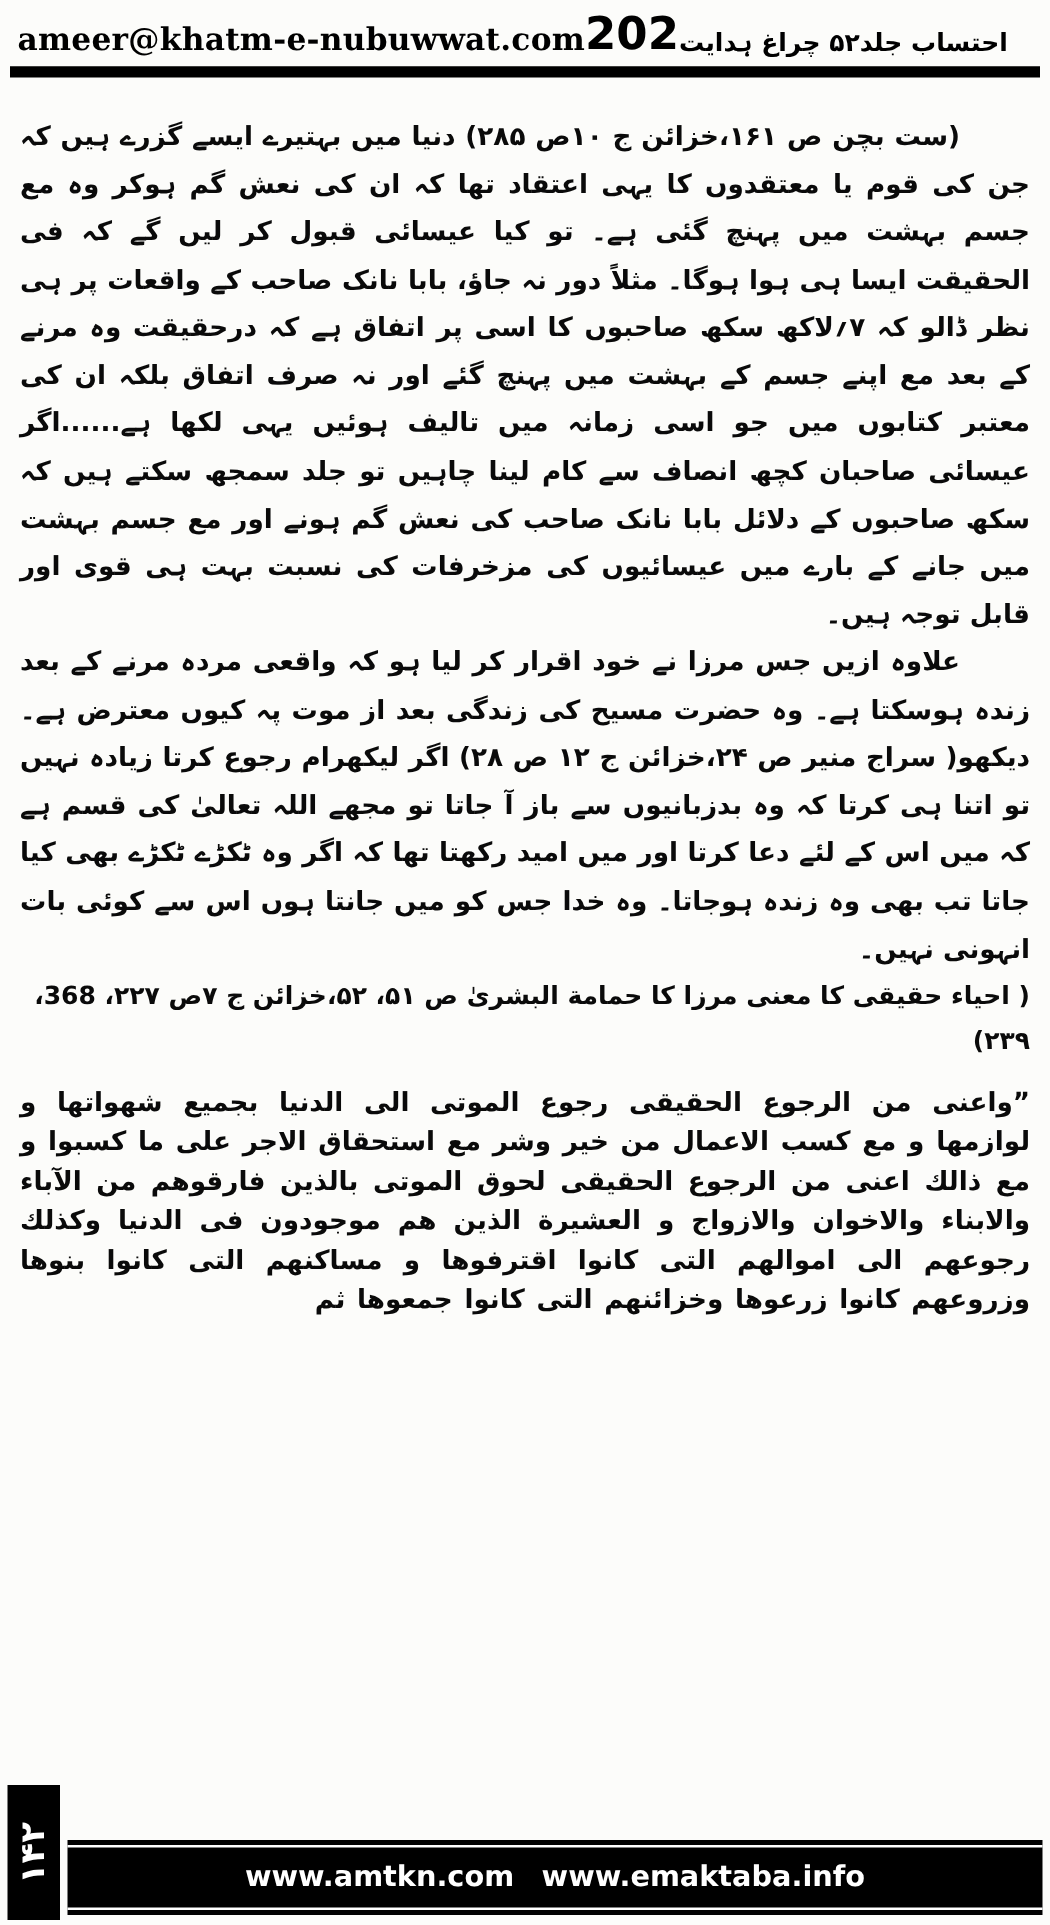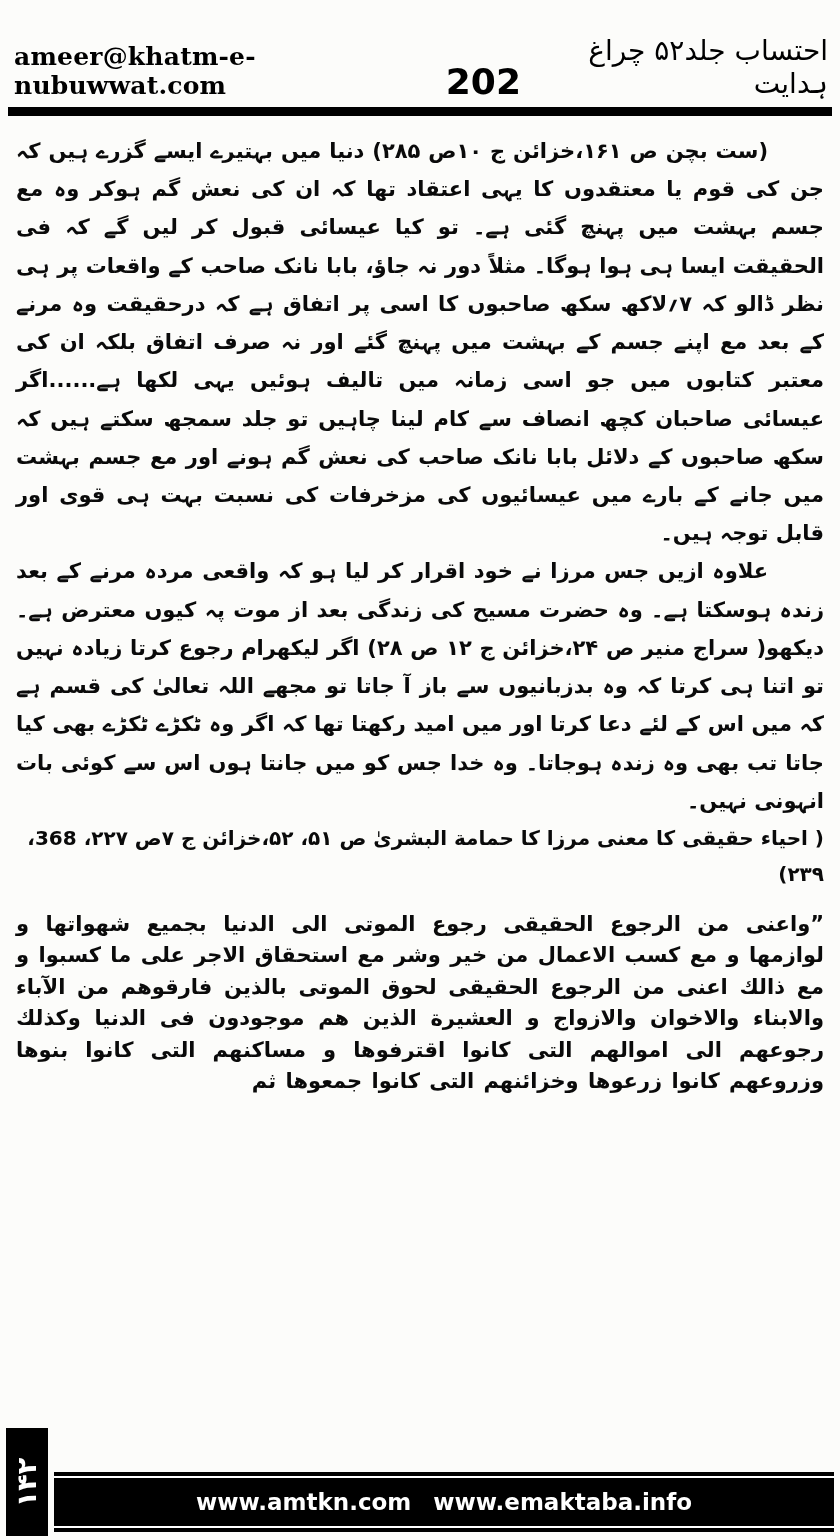--- a/index.html
+++ b/index.html
@@ -14,50 +14,49 @@
     color: #000;
     overflow: hidden;
     font-family: "DejaVu Sans", sans-serif;
   }
 
   
   .header {
     display: flex;
     align-items: flex-end;
     justify-content: flex-start;
-    padding: 10px 12px 2px 14px;
-    margin-top: 24px;
+    padding: 10px 32px 2px 14px;
   }
   .hdr-email {
     font-family: "DejaVu Serif", serif;
     font-weight: bold;
     font-size: 25px;
     letter-spacing: 0.2px;
   }
   .hdr-num {
     font-size: 36px;
     font-weight: bold;
     line-height: 1;
     direction: rtl;
   }
   .hdr-title {
-    font-size: 28px;
-    font-weight: normal;
+    font-size: 20px;
+    font-weight: bold;
     direction: rtl;
   }
   .hdr-rule {
     height: 9px;
     background: #000;
     margin: 5px 8px 0 8px;
   }
 
   
   .body-text {
     direction: rtl;
-    padding: 16px 16px 0 16px;
+    padding: 28px 16px 0 16px;
     font-size: 21px;
     font-weight: bold;
     line-height: 1.82;
     text-align: justify;
     color: #0a0a0a;
   }
   .body-text p { margin: 0; }
   .para-indent { text-indent: 56px; }
   .ref-line { text-align: right; font-size: 20px; }
 

